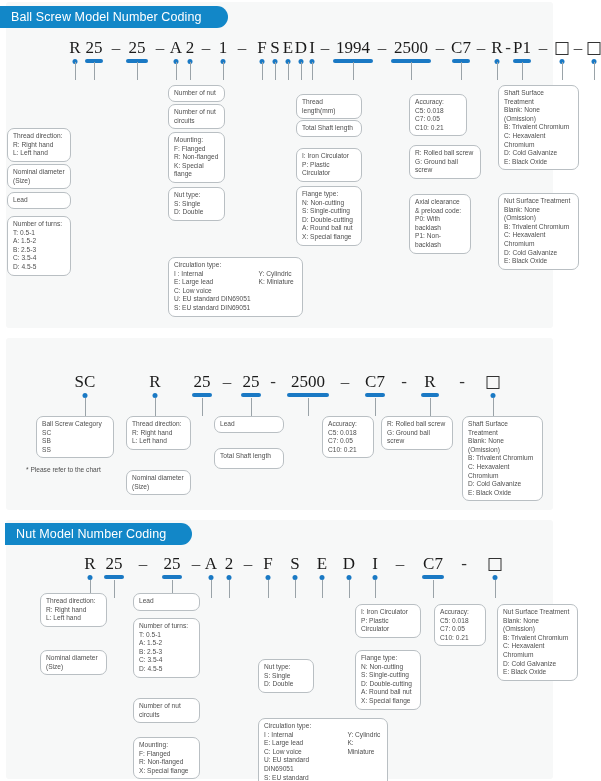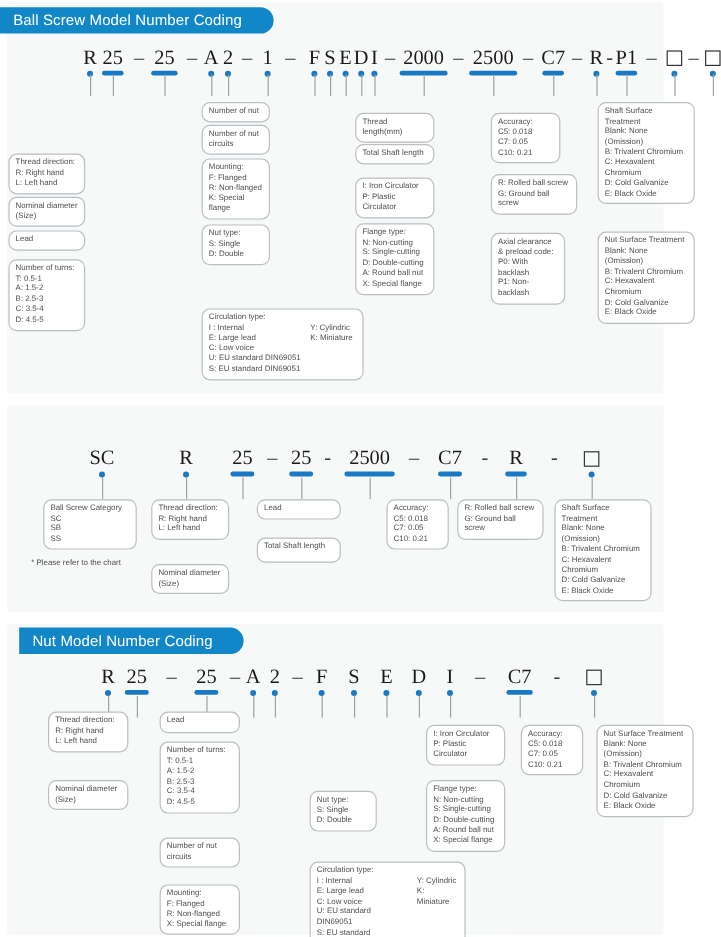--- a/index.html
+++ b/index.html
@@ -112,21 +112,21 @@
       <div class="mk dot" style="left: 262px; top: 21px;"></div>
       <div class="ch" style="left: 275px; top: 0px;">S</div>
       <div class="mk dot" style="left: 275px; top: 21px;"></div>
       <div class="ch" style="left: 288px; top: 0px;">E</div>
       <div class="mk dot" style="left: 288px; top: 21px;"></div>
       <div class="ch" style="left: 301px; top: 0px;">D</div>
       <div class="mk dot" style="left: 301px; top: 21px;"></div>
       <div class="ch" style="left: 312px; top: 0px;">I</div>
       <div class="mk dot" style="left: 312px; top: 21px;"></div>
       <div class="ch sep" style="left: 325px; top: 0px;">–</div>
-      <div class="ch" style="left: 353px; top: 0px;">2000</div>
+      <div class="ch" style="left: 353px; top: 0px;">1994</div>
       <div class="mk" style="left: 353px; top: 21px; width: 40px; height: 4px;"></div>
       <div class="ch sep" style="left: 382px; top: 0px;">–</div>
       <div class="ch" style="left: 411px; top: 0px;">2500</div>
       <div class="mk" style="left: 411px; top: 21px; width: 40px; height: 4px;"></div>
       <div class="ch sep" style="left: 440px; top: 0px;">–</div>
       <div class="ch" style="left: 461px; top: 0px;">C7</div>
       <div class="mk" style="left: 461px; top: 21px; width: 18px; height: 4px;"></div>
       <div class="ch sep" style="left: 481px; top: 0px;">–</div>
       <div class="ch" style="left: 497px; top: 0px;">R</div>
       <div class="mk dot" style="left: 497px; top: 21px;"></div>
@@ -287,21 +287,21 @@
 C: Hexavalent Chromium
 D: Cold Galvanize
 E: Black Oxide</div>
       <div class="note" style="left: 26px; top: 129px;">* Please refer to the chart</div>
     </div>
 </div>
 
 <div class="section" style="top:518px;height:263px;">
   <div class="sec-bg" style="top:2px;height:259px;"></div>
 
-  <div class="pill" style="left:16px;top:5px;">Nut Model Number Coding</div>
+  <div class="pill" style="left:5px;top:5px;">Nut Model Number Coding</div>
 
   <div class="codeline" id="code-2" style="left:0;top:36px;width:601px;">
       <div class="ch" style="left: 90px; top: 0px;">R</div>
       <div class="mk dot" style="left: 90px; top: 21px;"></div>
       <div class="ch" style="left: 114px; top: 0px;">25</div>
       <div class="mk" style="left: 114px; top: 21px; width: 20px; height: 4px;"></div>
       <div class="ch sep" style="left: 143px; top: 0px;">–</div>
       <div class="ch" style="left: 172px; top: 0px;">25</div>
       <div class="mk" style="left: 172px; top: 21px; width: 20px; height: 4px;"></div>
       <div class="ch sep" style="left: 196px; top: 0px;">–</div>

